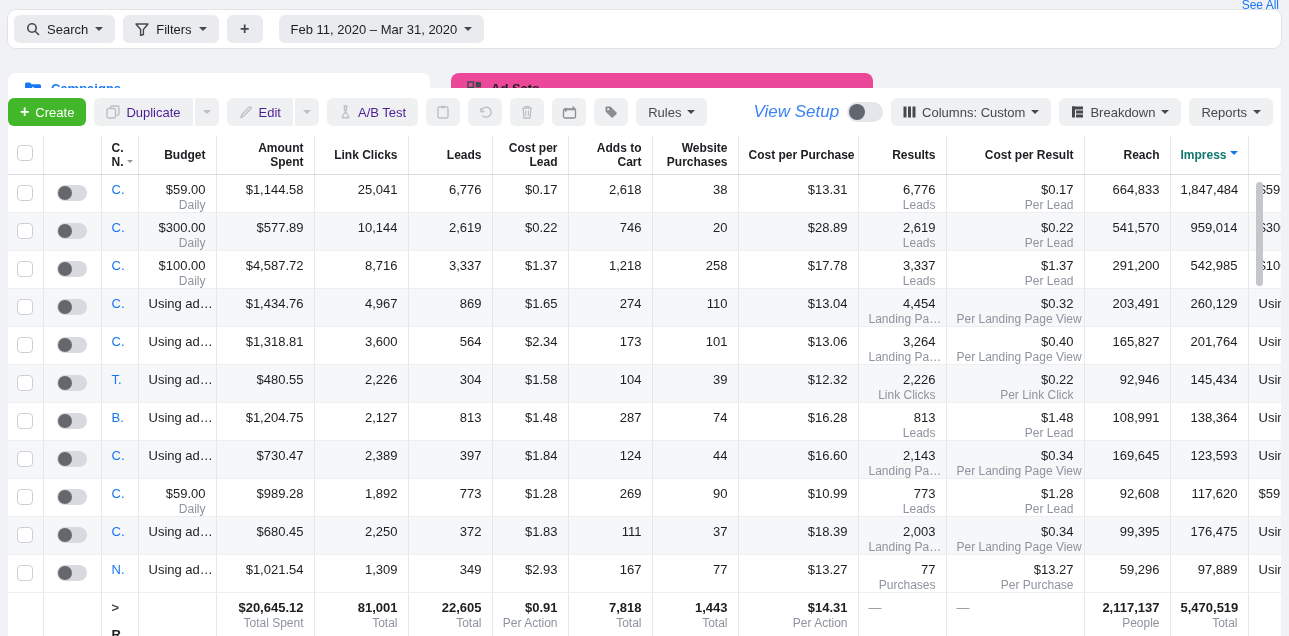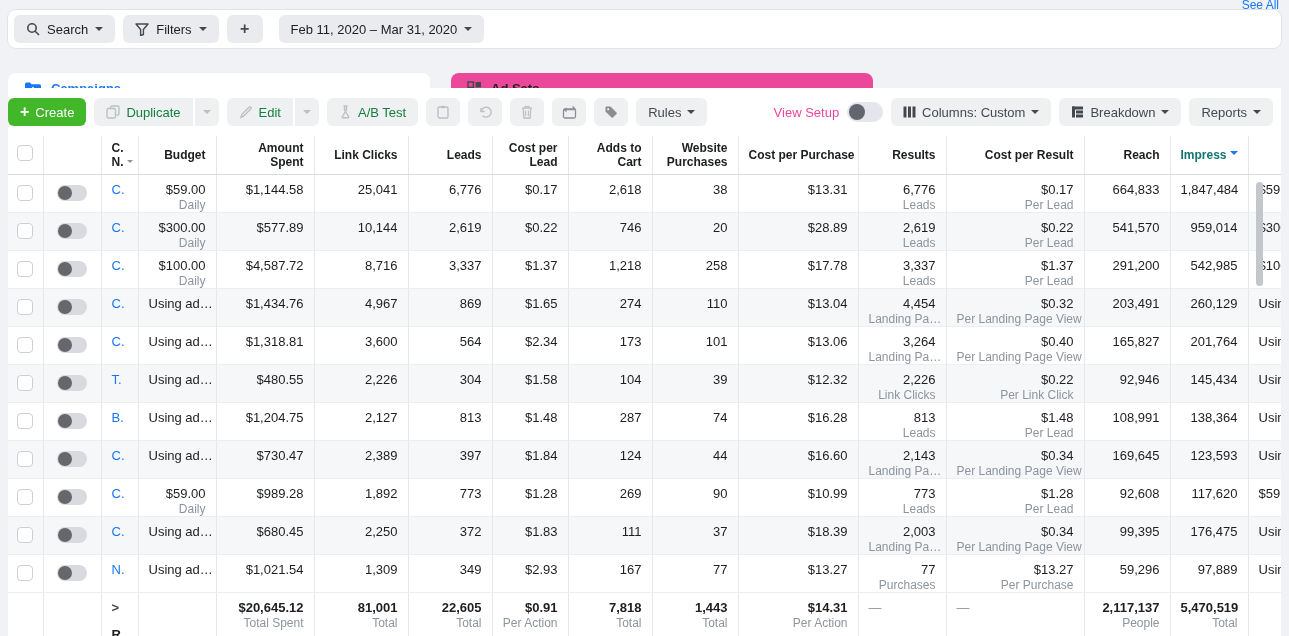--- a/index.html
+++ b/index.html
@@ -46,27 +46,27 @@
   .tab.active { background:#fff; color:#1877f2; }
   
   .panel { position:absolute; left:8px; right:8px; top:88px; bottom:0; background:#fff; overflow:hidden; }
   .toolbar { height:48px; display:flex; align-items:center; gap:8px; padding-right:8px; }
   .btn {
     height:28px; border-radius:6px; background:#eef0f2;
     display:flex; align-items:center; gap:6px; padding:0 12px;
     font-size:13px; color:#444950; cursor:pointer; flex:0 0 auto; white-space:nowrap;
   }
   .btn.icon-only { width:34px; justify-content:center; padding:0; }
-  .btn.disabled { color:#15803d; cursor:default; }
+  .btn.disabled { color:#4c1d95; cursor:default; }
   .btn.green { background:#42b72a; color:#fff; }
   .split { display:flex; gap:2px; flex:0 0 auto; }
   .split .btn { border-radius:6px 0 0 6px; margin:0; }
   .split .btn.caret-seg { border-radius:0 6px 6px 0; width:24px; justify-content:center; padding:0; }
   .tb-right { margin-left:auto; display:flex; align-items:center; gap:8px; }
-  .vs-label { font-size:13px; color:#ec4899; }
+  .vs-label { font-size:17px; color:#3b82f6;font-style:italic; }
   .toggle-big { width:36px; height:20px; border-radius:10px; background:#e4e6eb; position:relative; cursor:pointer; flex:0 0 auto; }
   .toggle-big::after { content:""; position:absolute; left:2px; top:2px; width:16px; height:16px; border-radius:50%; background:#606770; }
   .plus-glyph { font-size:16px; line-height:1; font-weight:bold; }
   svg.ic { display:block; }
   
   .table-wrap { position:relative; }
   table { border-collapse:collapse; table-layout:fixed; width:1330px; }
   th, td { border-right:1px solid #e5e7ea; overflow:hidden; white-space:nowrap; }
   thead th {
     height:38px; font-size:12px; font-weight:bold; color:#1c1e21;

